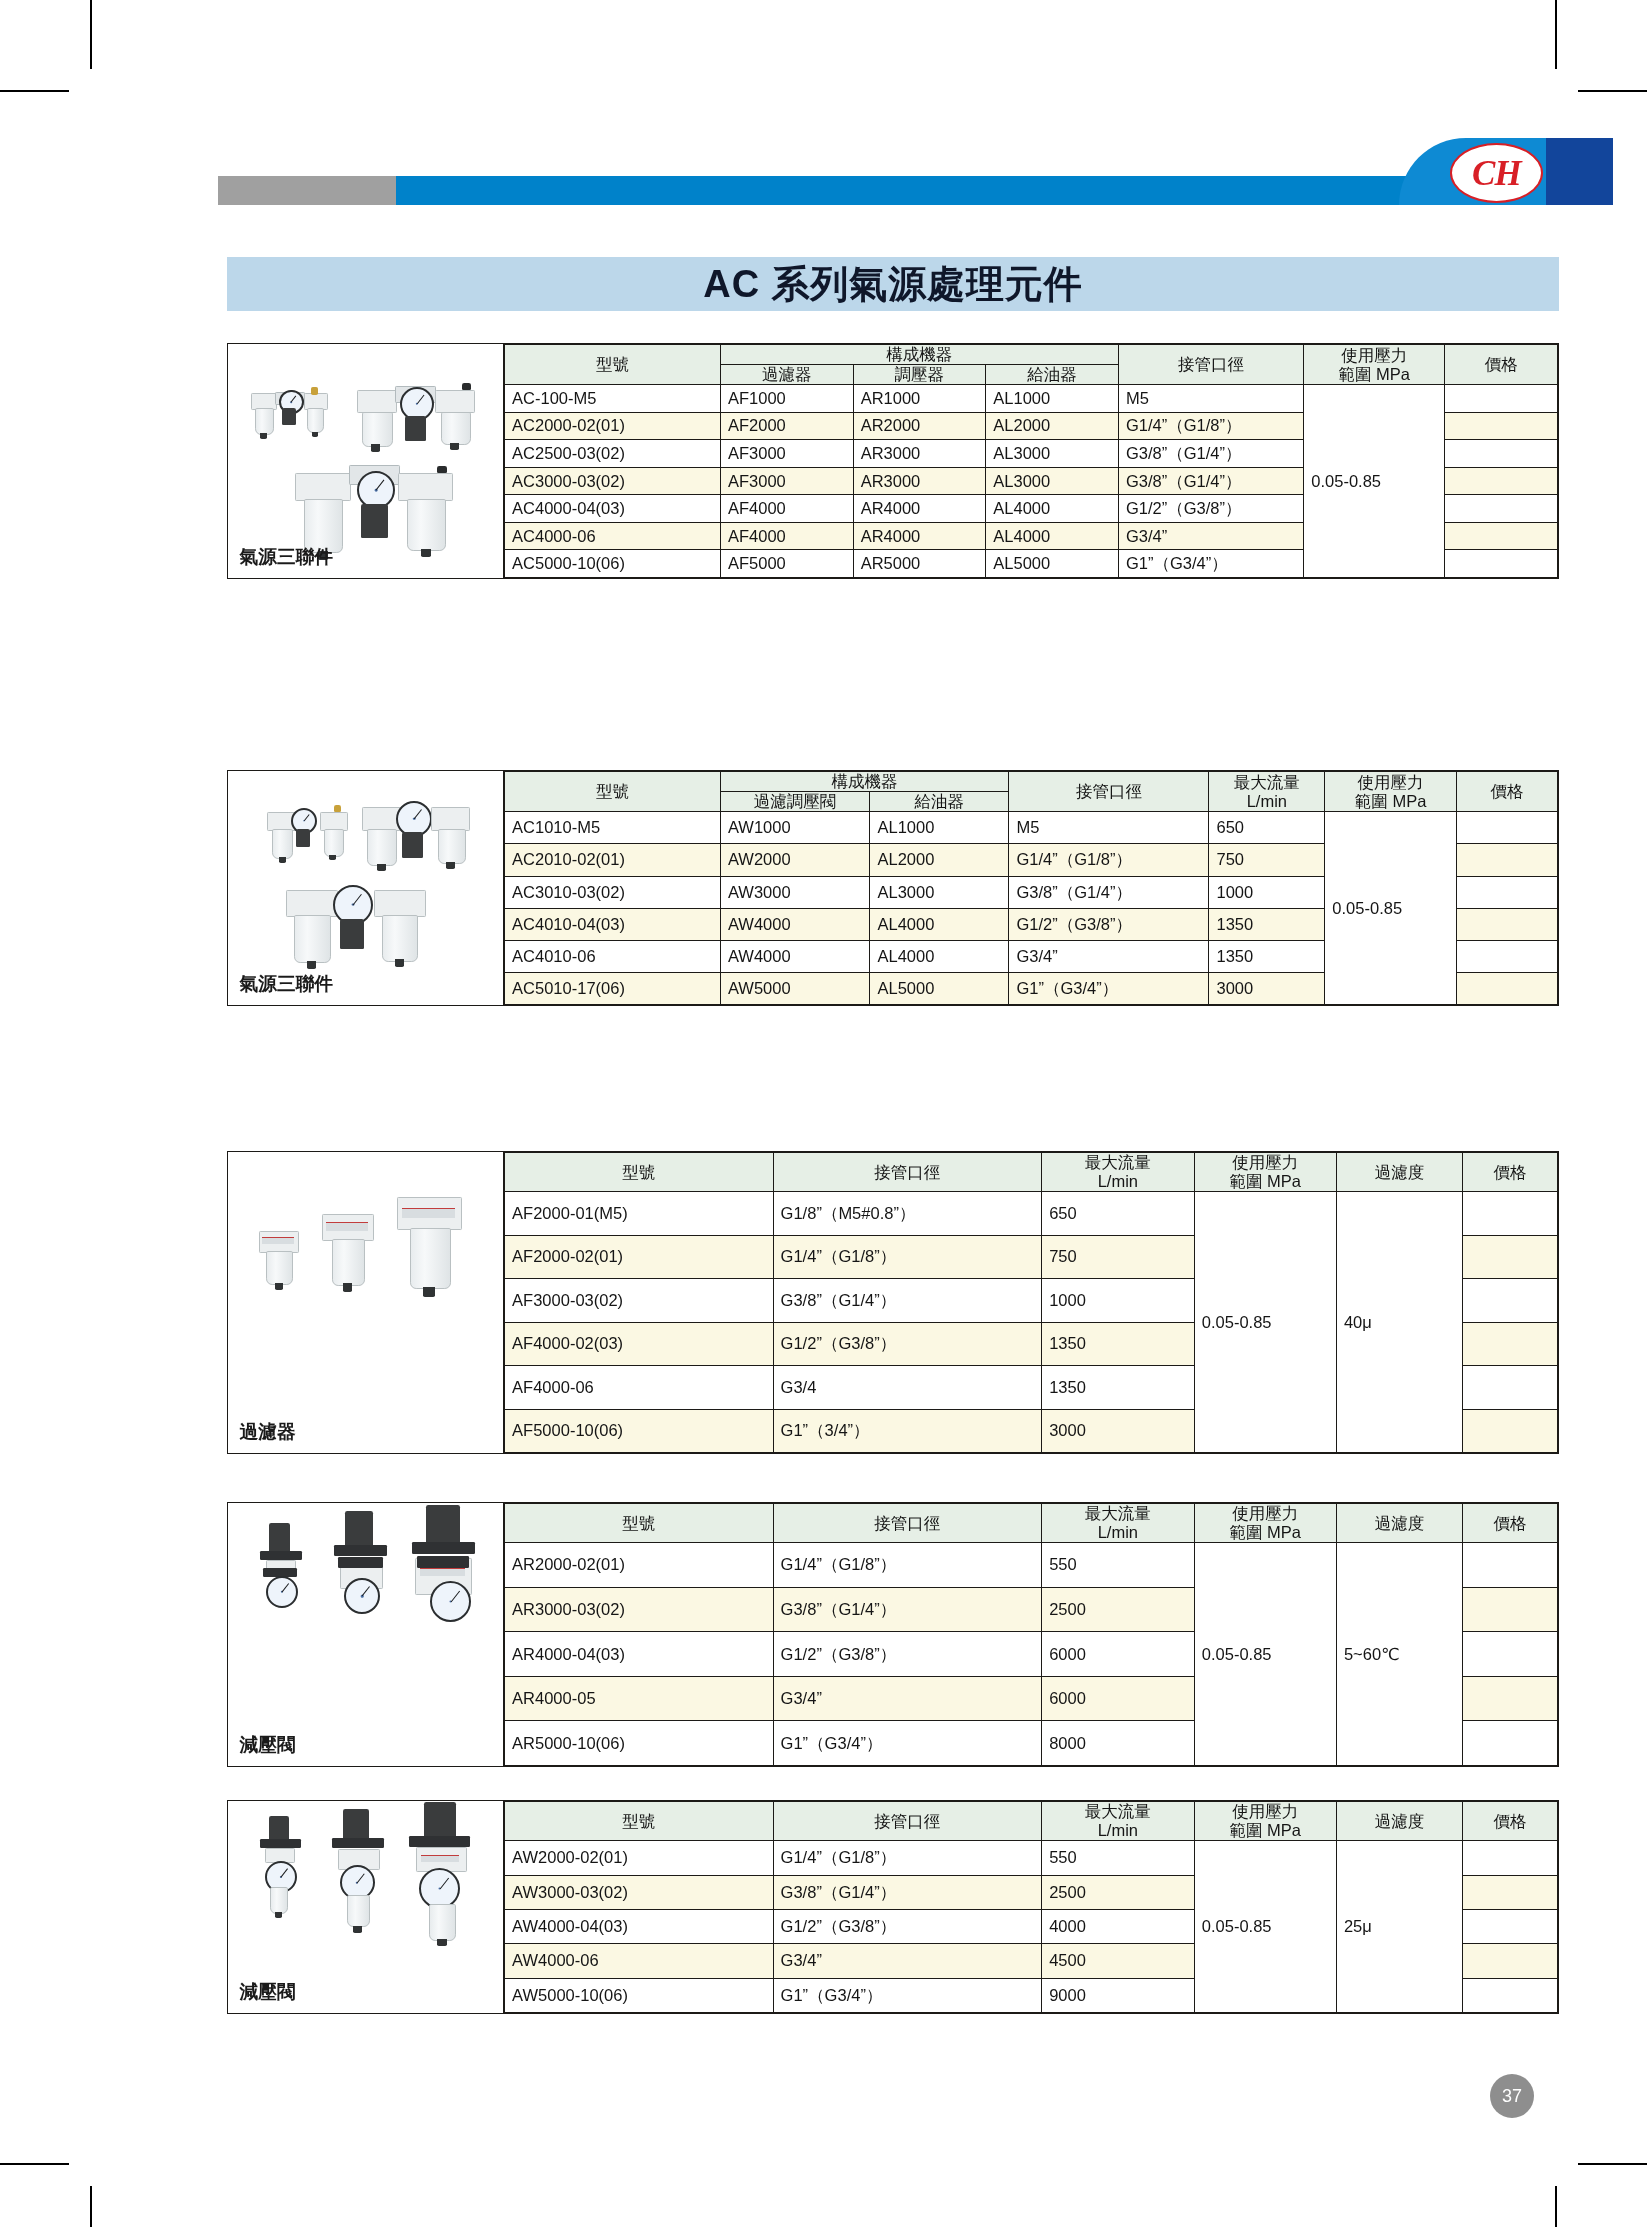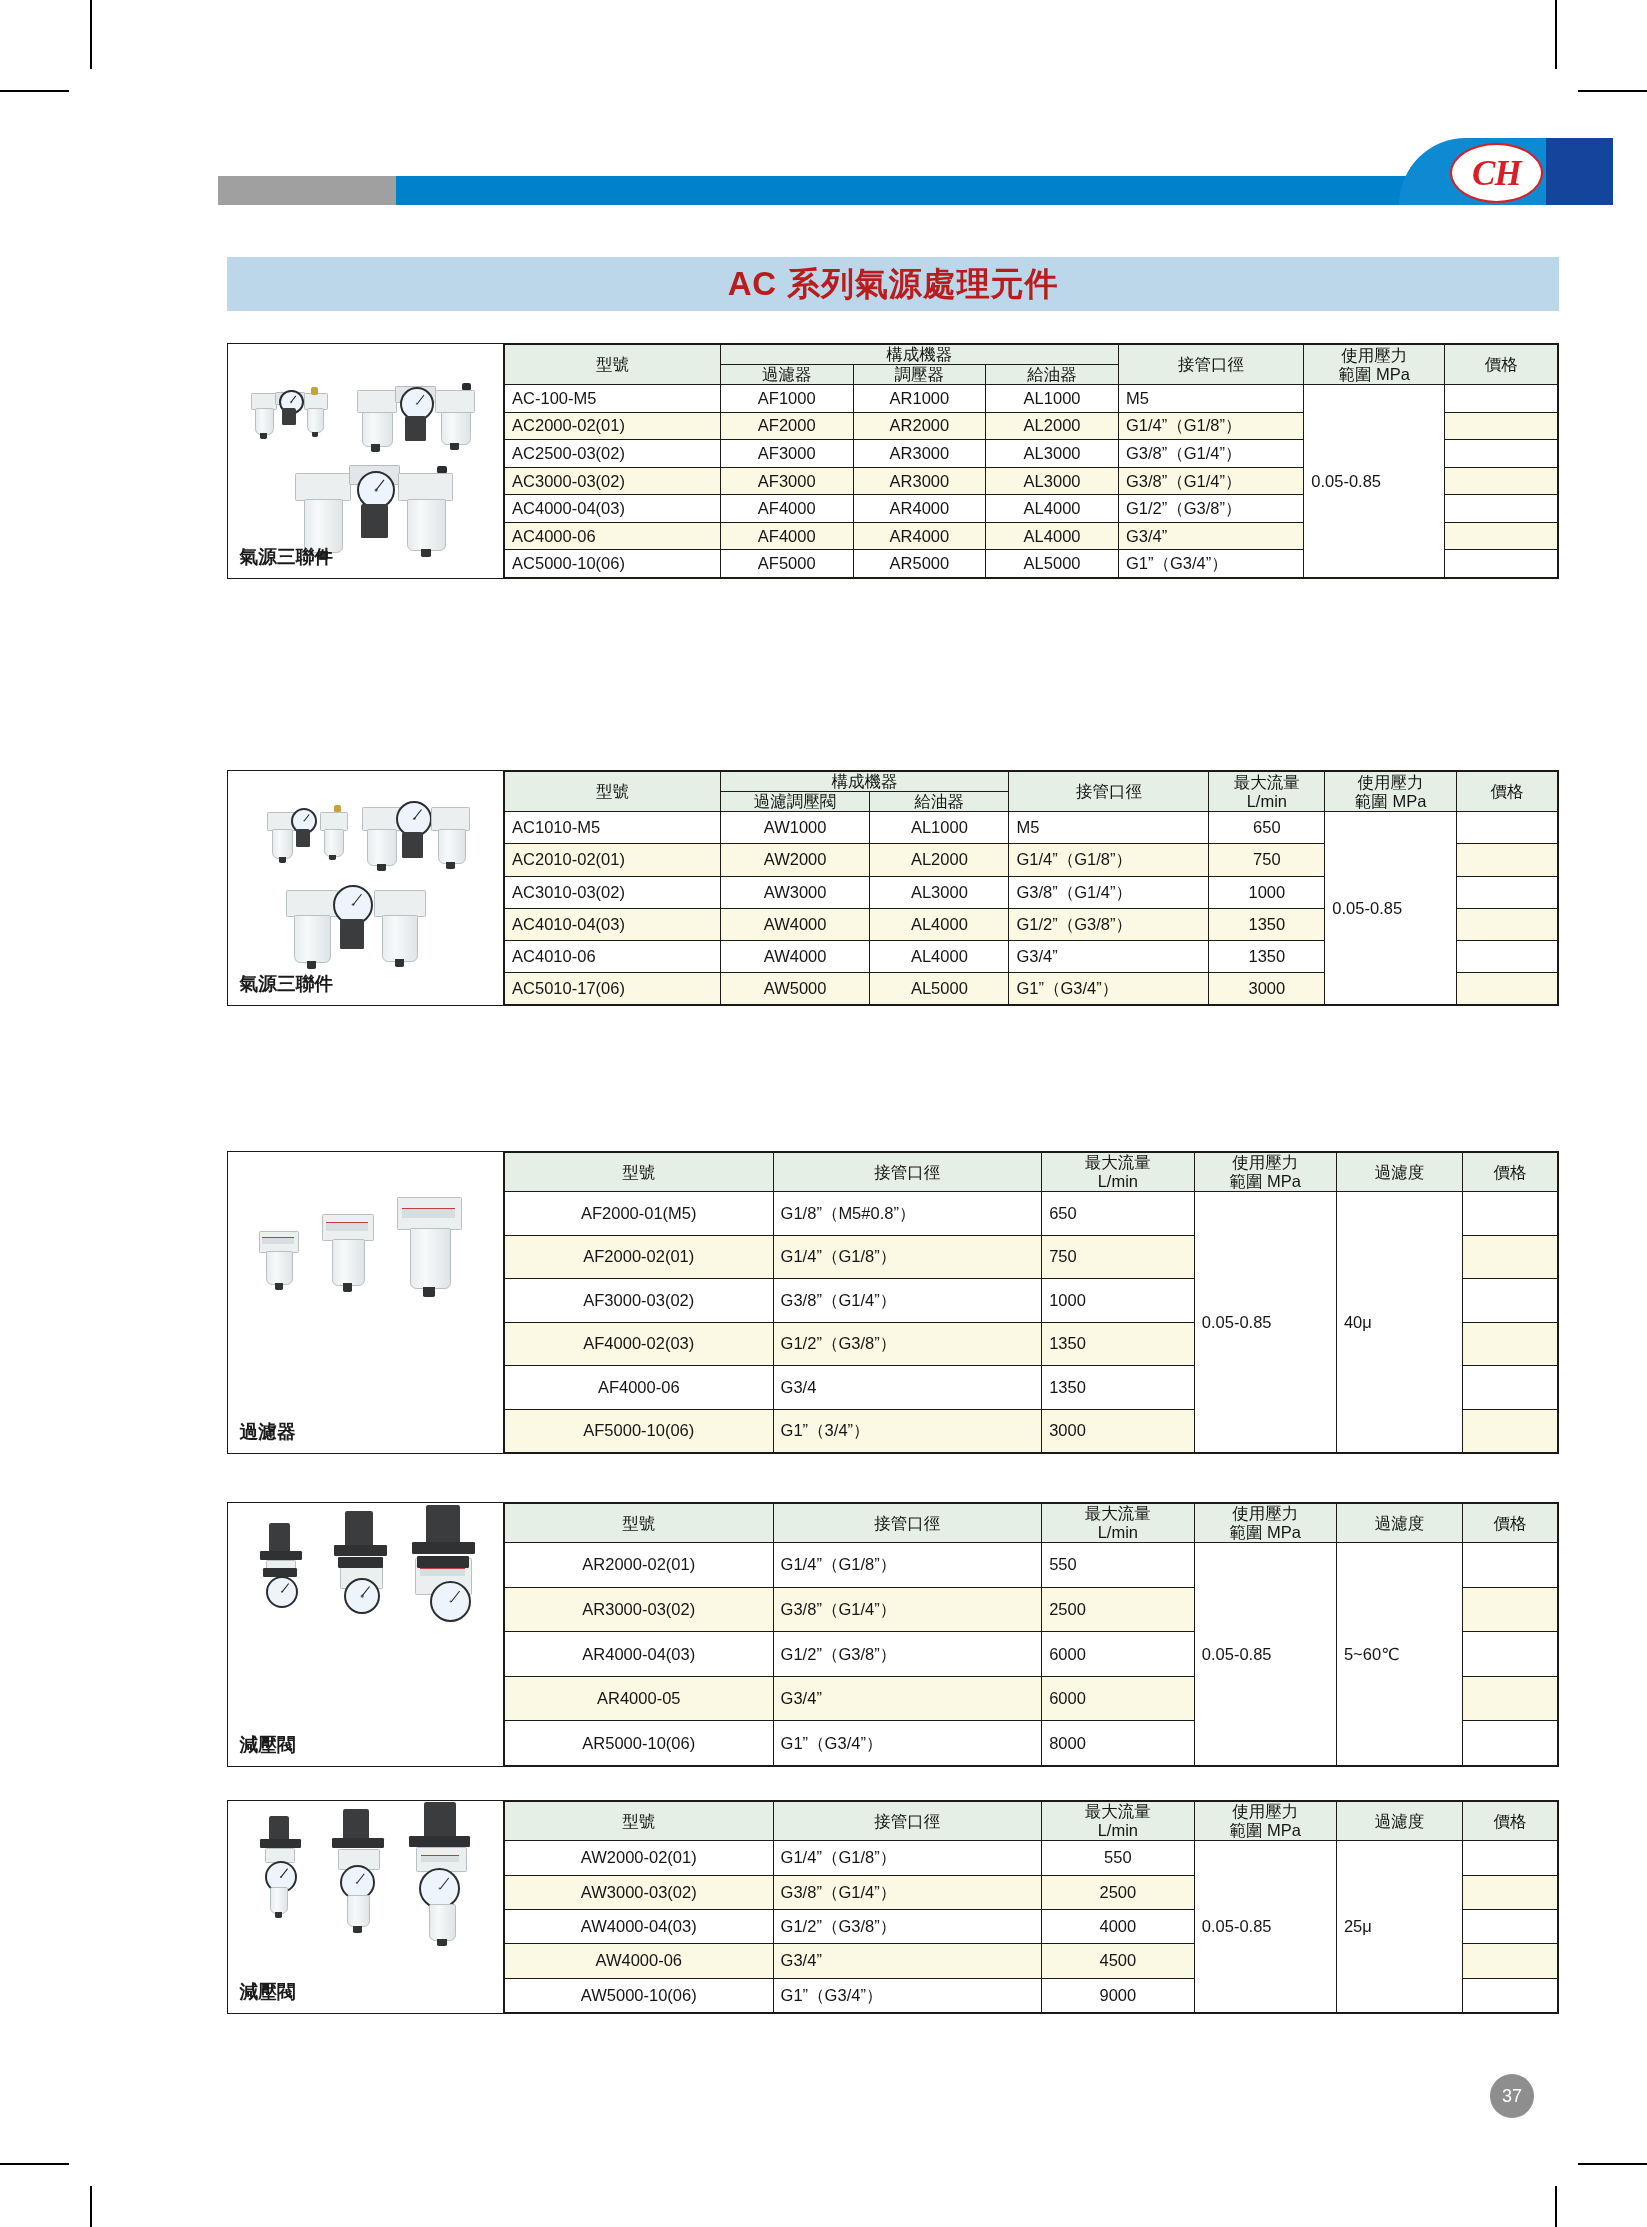--- a/index.html
+++ b/index.html
@@ -23,39 +23,39 @@
   .logo-darkblue{position:absolute;left:147px;top:0;width:67px;height:67px;background:#12459b;}
   .logo-oval{position:absolute;left:51px;top:5.3px;width:89px;height:56px;
         background:#fff;border:2.2px solid #d81f26;border-radius:50%;
         display:flex;align-items:center;justify-content:center;}
   .logo-oval span{font-family:"Liberation Serif","DejaVu Serif",serif;font-style:italic;
         font-weight:bold;font-size:35px;color:#d81f26;letter-spacing:-0.9px;line-height:1;}
 
   
   #page-title{position:absolute;left:227px;top:257px;width:1332px;height:54px;
         background:#bcd7ea;display:flex;align-items:center;justify-content:center;}
-  #page-title span{font-size:33px;font-weight:bold;letter-spacing:0.9px;color:#b91c1c;}
+  #page-title span{font-size:38px;font-weight:bold;letter-spacing:0.9px;color:#0f172a;}
 
   
   .section{position:absolute;left:227px;width:1332px;
         border:1.8px solid #1c1a17;box-sizing:border-box;display:flex;background:#fff;}
   .photo-pane{position:relative;flex:0 0 276px;border-right:1.8px solid #1c1a17;
         box-sizing:border-box;background:#fff;}
   .pane-label{position:absolute;left:11.6px;bottom:8px;font-size:18.7px;font-weight:bold;color:#1a1a1a;}
   .table-pane{flex:1;position:relative;}
 
   table{border-collapse:collapse;width:100%;height:100%;table-layout:fixed;
         font-size:16.5px;}
   th,td{border:1.3px solid #1c1a17;padding:0 7.1px;color:#151515;font-weight:normal;
         line-height:1.16;}
   thead th{background:#e6efe6;text-align:center;font-size:16.5px;}
   td{background:#fff;}
   tbody tr.alt td{background:#fbf8e3;}
   td.spanc,tbody tr.alt td.spanc{background:#fff;text-align:left;vertical-align:middle;}
-  .tc{text-align:center;}
+  .tc{}
   .tl{text-align:left;}
 
   
   .unit{position:absolute;}
   .ubody{position:absolute;background:#eceff0;border:0.9px solid #b9c0c2;border-radius:1.3px;}
   .utop{position:absolute;background:#e2e6e8;border:0.9px solid #b2babd;border-radius:1.3px;}
   .ubowl{position:absolute;background:linear-gradient(90deg,#e8ecee 0%,#f7f9fa 35%,#dfe4e6 100%);
         border:0.9px solid #b9c0c2;border-radius:1.8px 1.8px 6.2px 6.2px;}
   .uknob{position:absolute;background:#3a3c3d;border-radius:2.2px 2.2px 1.3px 1.3px;}
   .udrain{position:absolute;background:#303334;border-radius:0 0 1.8px 1.8px;}

